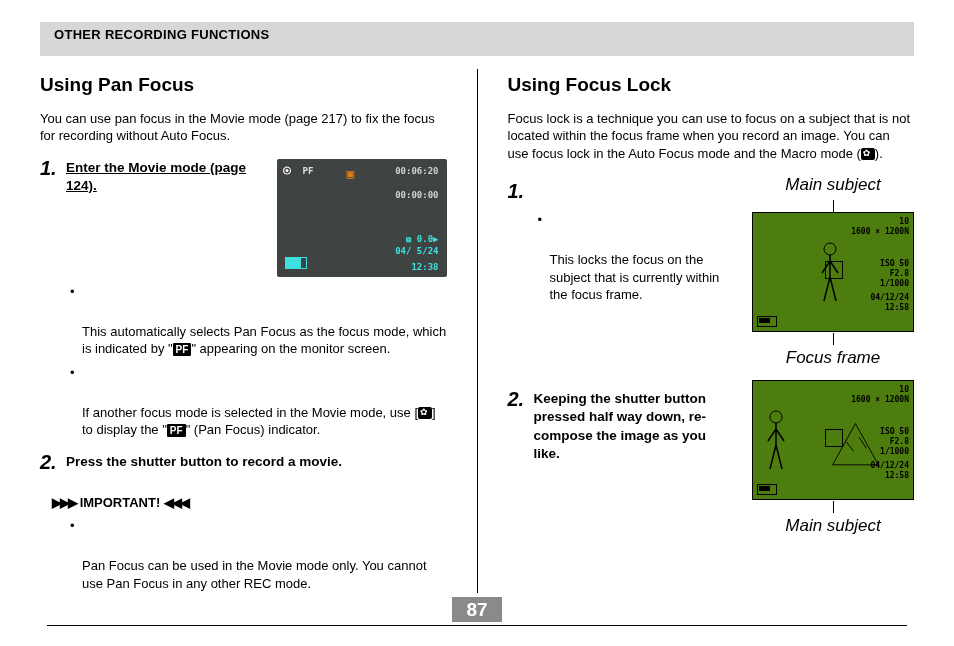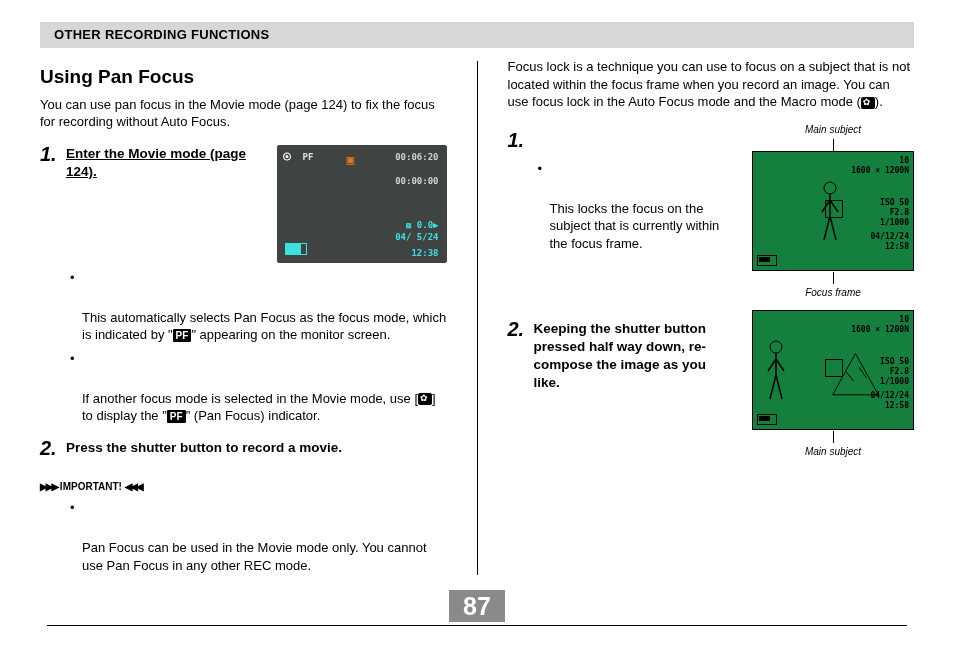--- a/index.html
+++ b/index.html
@@ -1,21 +1,21 @@
 <!DOCTYPE html>
 <html><head>
 <meta charset="utf-8">
 <style>
   body { margin:0; background:#fff; font-family:Arial,Helvetica,sans-serif; color:#000; }
   .page { width:954px; height:646px; box-sizing:border-box; padding:22px 40px 18px 40px; position:relative; }
-  .header-bar { background:#d7d7d7; height:26px; line-height:26px; font-weight:bold; font-size:13px; padding-left:14px; letter-spacing:0.3px; }
+  .header-bar { background:#d7d7d7; height:34px; line-height:26px; font-weight:bold; font-size:13px; padding-left:14px; letter-spacing:0.3px; }
   .cols { display:flex; gap:30px; margin-top:10px; }
   .col { flex:1; font-size:13px; line-height:1.35; }
   .divider { width:1px; background:#000; margin-top:3px;}
-  h2 { font-size:19px; margin:6px 0 6px 0; font-weight:bold; }
+  h2 { font-size:19px; margin:6px 0 12px 0; font-weight:bold; }
   .intro { font-size:13px; margin-bottom:10px;}
   .step { display:flex; margin:6px 0 4px 0;}
   .step-num { font-style:italic; font-weight:bold; font-size:20px; width:26px; }
   .step-body { flex:1; font-weight:bold; font-size:13.5px; padding-top:4px; }
   .step-body.with-img { display:flex; gap:10px; align-items:flex-start;text-decoration:underline;}
   .step-text { flex:1; }
   .bullet { display:flex; margin:6px 0 0 30px; font-weight:normal; font-size:13px;}
   .bdot{ width:12px;}
   .btxt{ flex:1;margin-top:40px;}
   .lcd { width:170px; height:118px; background:#3f4443; border-radius:2px; position:relative; color:#fff; font-size:9px; font-family:monospace; }
@@ -24,49 +24,49 @@
   .lcd .movie { position:absolute; top:6px; left:70px; color:#e07a1c; font-size:13px;}
   .lcd .t1{ position:absolute; top:6px; right:8px; color:#cfd3d0;}
   .lcd .t2{ position:absolute; top:30px; right:8px; color:#cfd3d0;}
   .lcd .ev{ position:absolute; bottom:32px; right:8px; color:#3de0de;padding-left:21px;}
   .lcd .date{ position:absolute; bottom:20px; right:8px; color:#3de0de;}
   .lcd .time{ position:absolute; bottom:4px; right:8px; color:#3de0de;}
   .lcd .batt{ position:absolute; bottom:8px; left:8px; width:20px; height:10px; border:1px solid #3de0de; background:linear-gradient(to right,#3de0de 75%,transparent 75%);}
   .pf-icon{ display:inline-block; background:#000; color:#fff; font-size:10px; font-weight:bold; padding:0 3px; border-radius:1px; line-height:13px; vertical-align:middle;}
   .flower-icon{ display:inline-block; width:14px; height:12px; background:#000; border-radius:2px; vertical-align:middle; position:relative;}
   .flower-icon::after{content:"✿"; color:#fff; font-size:9px; position:absolute; left:2px; top:-1px;}
-  .important { font-weight:bold; font-size:10px; margin:18px 0 4px 0;}
+  .important { font-weight:bold; font-size:13px; margin:18px 0 4px 12px;}
   .imp-arrow{ letter-spacing:-2px;}
   .diagram-wrap { display:flex; flex-direction:column; align-items:center; margin-left:10px;}
-  .diag-label { font-style:italic; font-size:10px; text-align:center; margin:2px 16px;}
-  .diagram { width:160px; height:118px; border:1px solid #000; position:relative; background:#15803d;}
+  .diag-label { font-style:italic; font-size:17px; text-align:center; margin:2px 16px;}
+  .diagram { width:160px; height:118px; border:1px solid #000; position:relative; background:#4d7c0f;}
   .diag-leader { width:1px; height:12px; background:#000; margin-top:1px;}
   .diag-text { position:absolute; right:4px; font-size:8px; font-family:monospace; font-weight:bold;}
   .diag-batt{ position:absolute; left:4px; bottom:4px; width:18px; height:9px; border:1px solid #000;}
   .diag-batt::after{content:""; position:absolute; left:1px; top:1px; width:11px; height:5px; background:#000;}
   .focus-square{ position:absolute; width:16px; height:16px; border:1px solid #000; left:72px;}
   .focus-square::before,.focus-square::after{content:""; position:absolute; background:#000;}
   .person{ position:absolute; width:30px;}
   .person svg{ width:100%; height:auto;}
   .mountain{ position:absolute; right:30px; top:38px; width:55px; height:50px;}
   .page-num-wrap { position:absolute; bottom:20px; left:50%; transform:translateX(-50%); text-align:center;}
-  .page-num { background:#8a8a8a; color:#fff; font-weight:bold; font-size:25px; padding:2px 14px;}
+  .page-num { background:#8a8a8a; color:#fff; font-weight:bold; font-size:19px; padding:2px 14px;}
   .hr { border:none; border-top:1px solid #000; margin:4px 0 0 0;}
 </style>
 </head>
 <body>
 
 <div class="page">
   <div class="header-bar">OTHER RECORDING FUNCTIONS</div>
 
   <div class="cols">
 
     <div class="col">
       <h2>Using Pan Focus</h2>
-      <div class="intro">You can use pan focus in the Movie mode (page 124) to fix the focus for recording without Auto Focus.</div>
+      <div class="intro">You can use pan focus in the Movie mode (page 217) to fix the focus for recording without Auto Focus.</div>
 
       <div class="step">
         <div class="step-num">1.</div>
         <div class="step-body with-img">
           <div class="step-text">Enter the Movie mode (page 124).</div>
           <div class="lcd">
             <span class="rec">⦿</span>
             <span class="pf">PF</span>
             <span class="movie">▣</span>
             <span class="t1">00:06:20</span>
@@ -104,20 +104,21 @@
       </div>
       <div class="bullet">
         <span class="bdot">•</span>
         <span class="btxt">Pan Focus can be used in the Movie mode only. You cannot use Pan Focus in any other REC mode.</span>
       </div>
     </div>
 
     <div class="divider"></div>
 
     <div class="col">
+      <h2>Using Focus Lock</h2>
       <div class="intro">
         <span>Focus lock is a technique you can use to focus on a subject that is not located within the focus frame when you record an image. You can use focus lock in the Auto Focus mode and the Macro mode (</span><span class="flower-icon"></span><span>).</span>
       </div>
 
       <div style="display:flex; gap:12px;">
         <div style="flex:1;">
           <div class="step">
             <div class="step-num">1.</div>
           </div>
           <div class="bullet">

